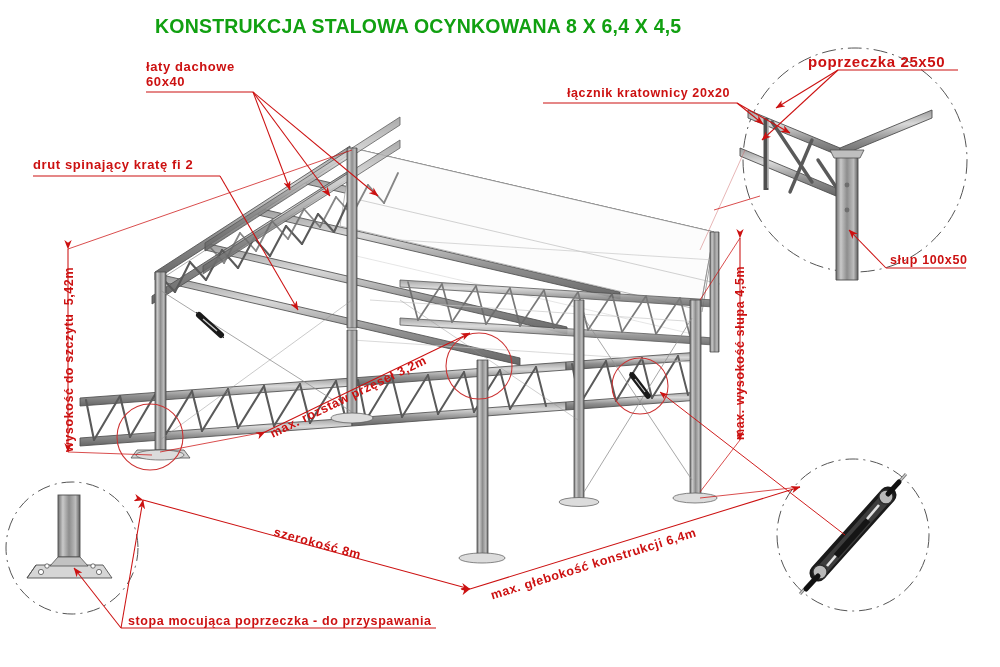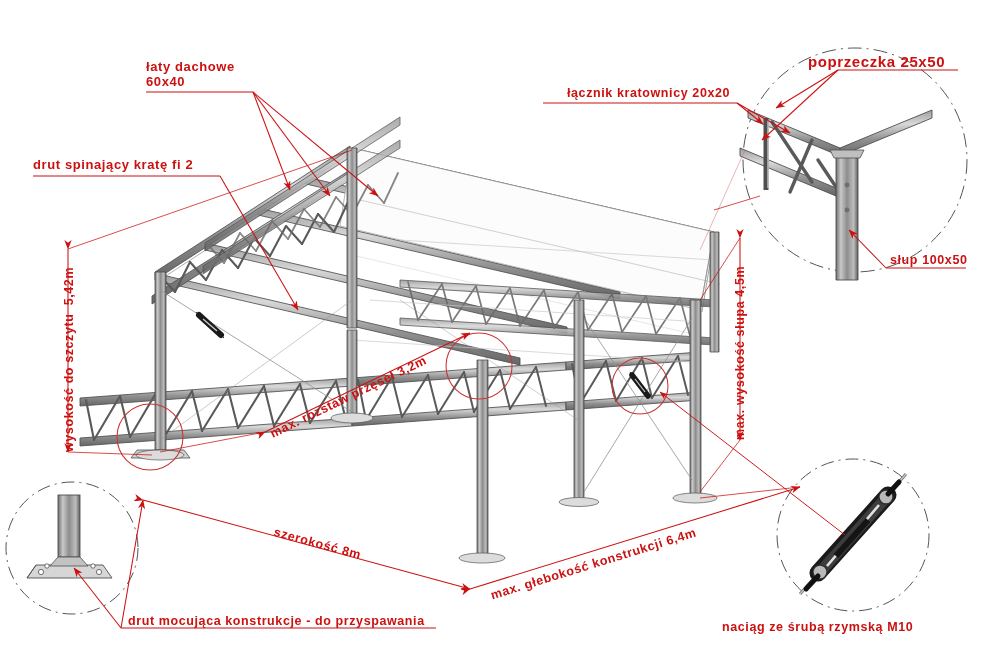--- a/index.html
+++ b/index.html
@@ -352,35 +352,35 @@
       <path d="M265,432 L470,333" marker-start="url(#arrRs)" marker-end="url(#arrRs)"></path>
       <path d="M265,432 L160,452" stroke-width="0.75"></path>
 
       <path d="M143,500 L470,589" marker-start="url(#arrRs)" marker-end="url(#arrRs)"></path>
 
       <path d="M470,589 L800,487" marker-start="url(#arrRs)" marker-end="url(#arrRs)"></path>
       <path d="M800,487 L700,498" stroke-width="0.75"></path>
     </g>
   </svg>
 
+  <div class="title" style="left:155px; top:15px;">KONSTRUKCJA STALOWA OCYNKOWANA 8 X 6,4 X 4,5</div>
 
   <div class="lbl" style="left:146px; top:60px; font-size:13px;">łaty dachowe
 60x40</div>
 
   <div class="lbl" style="left:33px; top:158px; font-size:13px;">drut spinający kratę fi 2</div>
 
   <div class="lbl" style="left:543px; top:86px; font-size:12.5px;padding-left:24px;">łącznik kratownicy 20x20</div>
 
   <div class="lbl" style="left:808px; top:54px; font-size:15px;">poprzeczka 25x50</div>
 
   <div class="lbl" style="left:890px; top:253px; font-size:12.5px;text-align:right;">słup 100x50</div>
 
-  <div class="lbl" style="left:128px; top:614px; font-size:12.5px;">drut mocująca konstrukcje - do przyspawania</div>
-
-  <div class="lbl" style="left:722px; top:620px; font-size:12.5px;">naciąg ze śrubą rzymską M10</div>
+  <div class="lbl" style="left:128px; top:614px; font-size:12.5px;">stopa mocująca poprzeczka - do przyspawania</div>
+
 
   <div class="lbl rot" style="left:62px; top:452px; font-size:12.5px; transform:rotate(-90deg);">wysokość do szczytu  5,42m</div>
 
   <div class="lbl rot" style="left:733px; top:440px; font-size:12.5px; transform:rotate(-90deg);">max. wysokość słupa 4,5m</div>
 
   <div class="lbl rot" style="left:268px; top:428px; font-size:12.5px; transform:rotate(-25.8deg);">max. rozstaw przęseł 3,2m</div>
 
   <div class="lbl rot" style="left:276px; top:525px; font-size:12.5px; transform:rotate(15.2deg);">szerokość 8m</div>
 
   <div class="lbl rot" style="left:489px; top:589px; font-size:12.5px; transform:rotate(-17.2deg);">max. głebokość konstrukcji 6,4m</div>

